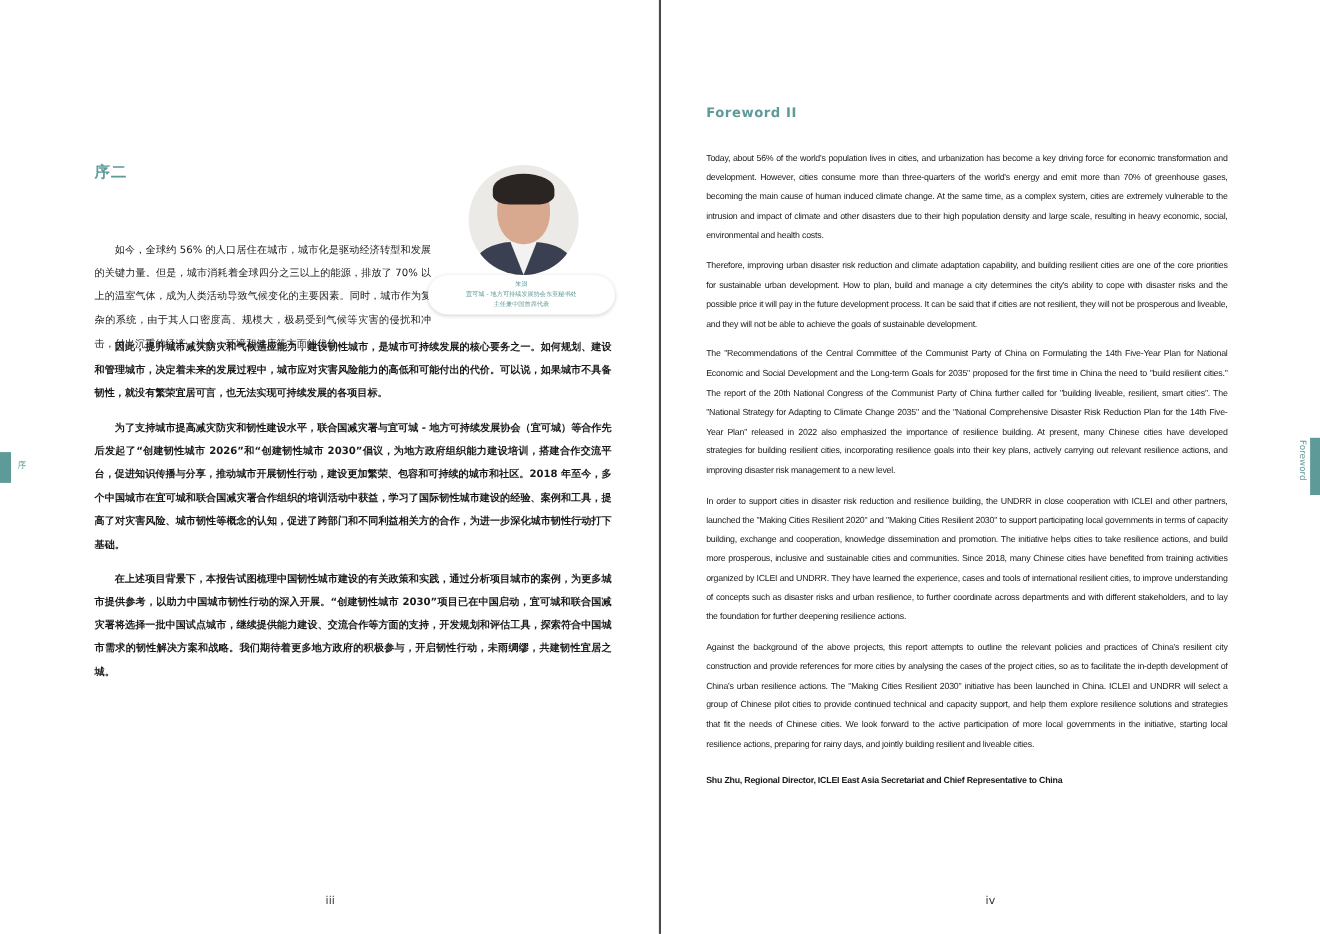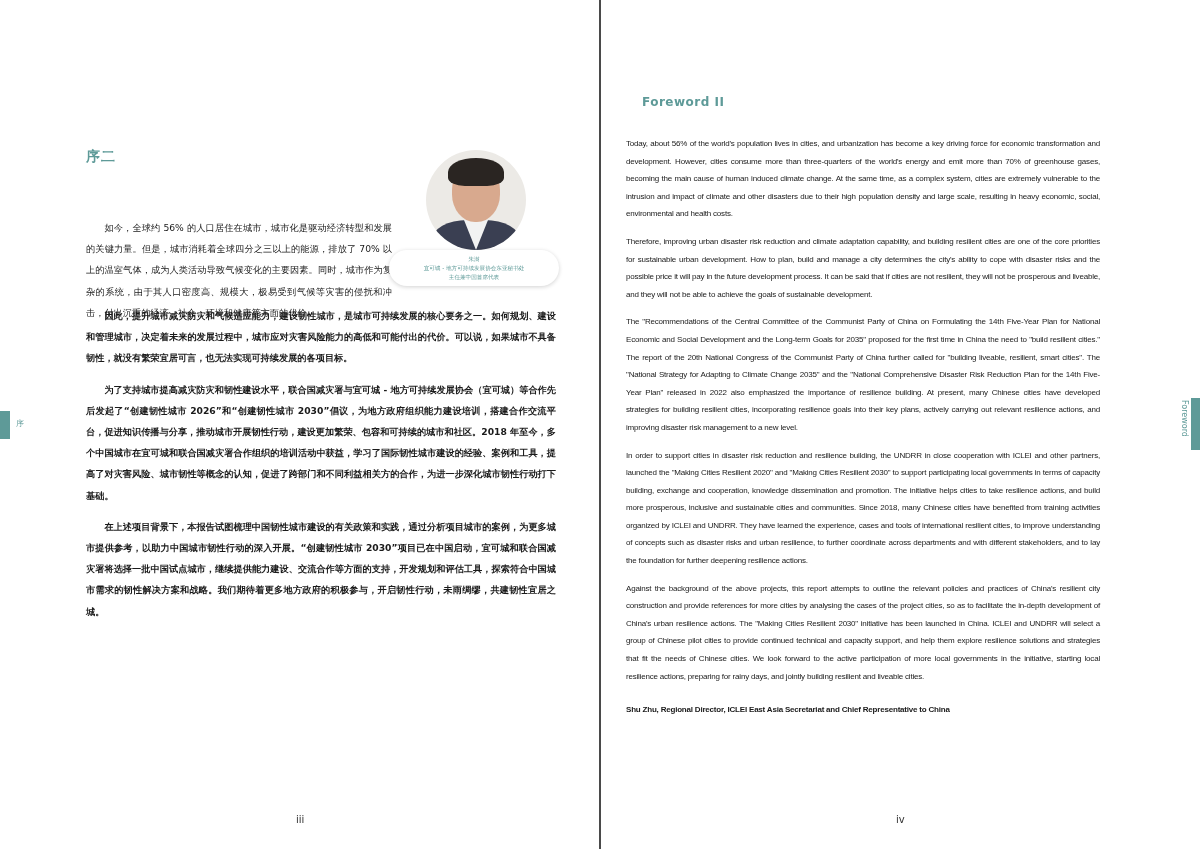--- a/index.html
+++ b/index.html
@@ -24,21 +24,21 @@
   .portrait { position: absolute; left: 426px; top: 150px; width: 100px; height: 100px; border-radius: 50%; background: #eceae6; overflow: hidden; }
   .portrait .head { position: absolute; left: 26px; top: 14px; width: 48px; height: 58px; border-radius: 45% 45% 48% 48%; background: #d8a98e; }
   .portrait .hair { position: absolute; left: 22px; top: 8px; width: 56px; height: 28px; border-radius: 50% 50% 30% 30%; background: #2a2522; }
   .portrait .suit { position: absolute; left: 6px; top: 70px; width: 88px; height: 50px; border-radius: 40% 40% 0 0; background: #3a3f52; }
   .portrait .shirt { position: absolute; left: 38px; top: 70px; width: 24px; height: 30px; background: #f2f2f2; clip-path: polygon(0 0, 100% 0, 50% 100%); }
 
   .caption { position: absolute; left: 389px; top: 250px; width: 170px; height: 36px; border-radius: 20px; background: #fff; box-shadow: 0 1px 4px rgba(0,0,0,0.18); text-align: center; padding-top: 5px; }
   .caption .cap-line { font-size: 5.6px; line-height: 9px; color: #5e9a98; display: block; white-space: nowrap; }
 
   .en-title { position: absolute; left: 642px; top: 95px; font-size: 12px; font-weight: bold; color: #5e9a98; letter-spacing: 0.5px; }
-  .en-body { position: absolute; left: 626px; top: 135px; width: 474px; font-family: "Liberation Sans", sans-serif; font-size: 8px; line-height: 17.6px; color: #1a1a1a; text-align: justify; letter-spacing: -0.2px; }
+  .en-body { position: absolute; left: 642px; top: 135px; width: 474px; font-family: "Liberation Sans", sans-serif; font-size: 8px; line-height: 17.6px; color: #1a1a1a; text-align: justify; letter-spacing: -0.2px; }
   .en-p { margin-bottom: 10px; }
   .en-sig { font-weight: bold; margin-top: 16px; }
 
   .page-num { position: absolute; top: 814px; font-size: 10px; color: #333; }
 </style>
 </head>
 <body>
 
 <div class="page page-left">
   <div class="tab-left"></div>

